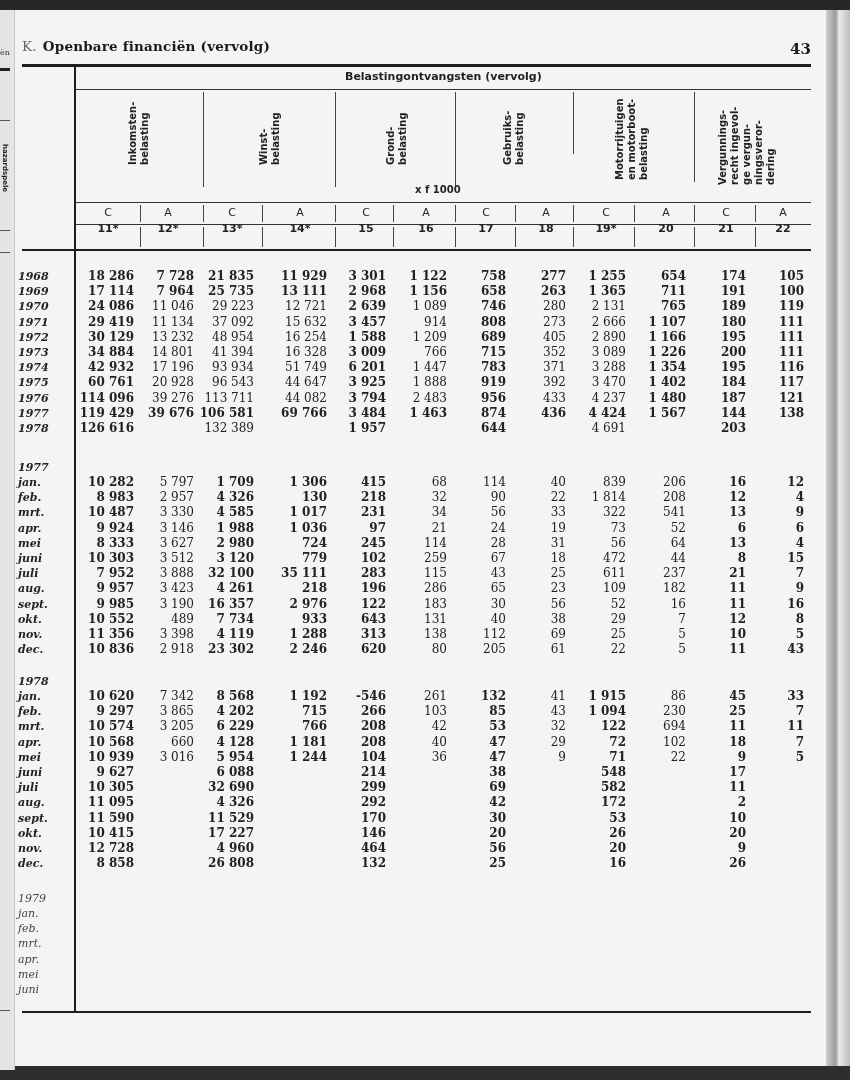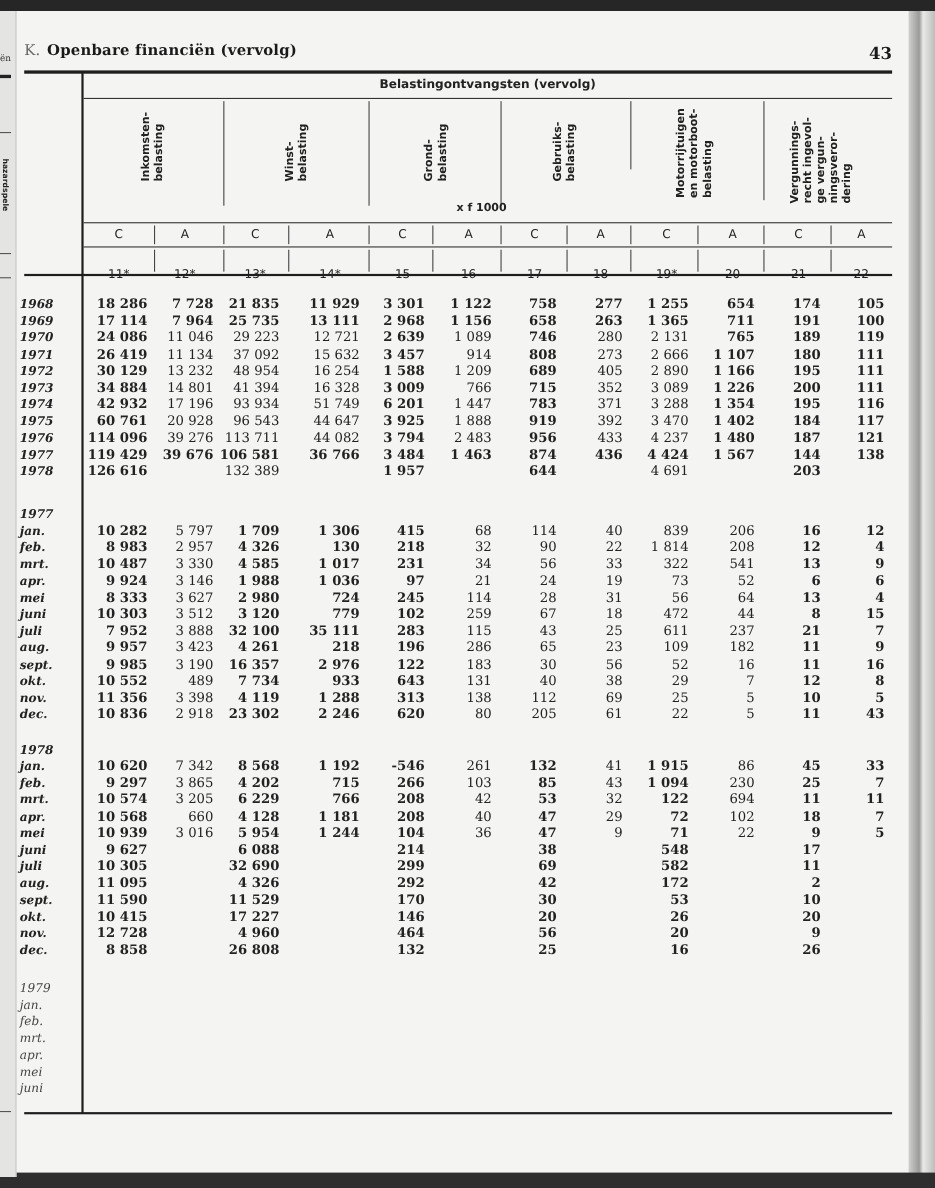--- a/index.html
+++ b/index.html
@@ -18,21 +18,21 @@
   .pageno { position:absolute; left:790px; top:40px; font-size:15px; font-weight:bold; color:#1a1a1a; }
 
   .rule { position:absolute; background:#1e1e1e; }
   .thin { position:absolute; background:#333; }
 
   .group-title { position:absolute; left:345px; top:70px; font-family:"DejaVu Sans",sans-serif; font-size:11px; font-weight:bold; color:#222; white-space:nowrap; }
   .rot { position:absolute; transform-origin:left top; transform:rotate(-90deg); font-family:"DejaVu Sans",sans-serif; font-size:10px; font-weight:bold; color:#222; line-height:12px; white-space:nowrap; }
   .unit { position:absolute; left:415px; top:184px; font-family:"DejaVu Sans",sans-serif; font-size:10px; font-weight:bold; color:#222; white-space:nowrap; }
 
   .ca { position:absolute; top:206px; width:60px; text-align:center; font-family:"DejaVu Sans",sans-serif; font-size:11px; color:#222; }
-  .cn { position:absolute; top:243px; width:60px; text-align:center; font-family:"DejaVu Sans",sans-serif; font-size:11px; font-weight:normal; color:#222; }
+  .cn { position:absolute; top:222px; width:60px; text-align:center; font-family:"DejaVu Sans",sans-serif; font-size:11px; font-weight:bold; color:#222; }
   .vdiv { position:absolute; width:1px; background:#444; }
 
   .stub { position:absolute; left:18px; font-size:11px; font-style:italic; font-weight:bold; color:#222; line-height:15px; font-family:"DejaVu Serif",serif; }
   .stub.yr { font-weight:bold; }
   .cell { position:absolute; width:70px; text-align:right; font-size:12px; color:#222; line-height:15px; white-space:nowrap; font-family:"DejaVu Serif",serif; }
   .cell.b { font-weight:bold; }
 </style>
 </head>
 <body>
 
@@ -183,21 +183,21 @@
     <div class="cell" style="left:257px;top:299.4px">12 721</div>
     <div class="cell b" style="left:316px;top:299.4px">2 639</div>
     <div class="cell" style="left:377px;top:299.4px">1 089</div>
     <div class="cell b" style="left:436px;top:299.4px">746</div>
     <div class="cell" style="left:496px;top:299.4px">280</div>
     <div class="cell" style="left:556px;top:299.4px">2 131</div>
     <div class="cell b" style="left:616px;top:299.4px">765</div>
     <div class="cell b" style="left:676px;top:299.4px">189</div>
     <div class="cell b" style="left:734px;top:299.4px">119</div>
     <div class="stub yr" style="top:314.6px">1971</div>
-    <div class="cell b" style="left:64px;top:314.6px">26 419</div>
+    <div class="cell b" style="left:64px;top:314.6px">29 419</div>
     <div class="cell" style="left:124px;top:314.6px">11 134</div>
     <div class="cell" style="left:184px;top:314.6px">37 092</div>
     <div class="cell" style="left:257px;top:314.6px">15 632</div>
     <div class="cell b" style="left:316px;top:314.6px">3 457</div>
     <div class="cell" style="left:377px;top:314.6px">914</div>
     <div class="cell b" style="left:436px;top:314.6px">808</div>
     <div class="cell" style="left:496px;top:314.6px">273</div>
     <div class="cell" style="left:556px;top:314.6px">2 666</div>
     <div class="cell b" style="left:616px;top:314.6px">1 107</div>
     <div class="cell b" style="left:676px;top:314.6px">180</div>
@@ -264,21 +264,21 @@
     <div class="cell b" style="left:436px;top:390.6px">956</div>
     <div class="cell" style="left:496px;top:390.6px">433</div>
     <div class="cell" style="left:556px;top:390.6px">4 237</div>
     <div class="cell b" style="left:616px;top:390.6px">1 480</div>
     <div class="cell b" style="left:676px;top:390.6px">187</div>
     <div class="cell b" style="left:734px;top:390.6px">121</div>
     <div class="stub yr" style="top:405.79999999999995px">1977</div>
     <div class="cell b" style="left:64px;top:405.79999999999995px">119 429</div>
     <div class="cell b" style="left:124px;top:405.79999999999995px">39 676</div>
     <div class="cell b" style="left:184px;top:405.79999999999995px">106 581</div>
-    <div class="cell b" style="left:257px;top:405.79999999999995px">36 766</div>
+    <div class="cell b" style="left:257px;top:405.79999999999995px">69 766</div>
     <div class="cell b" style="left:316px;top:405.79999999999995px">3 484</div>
     <div class="cell b" style="left:377px;top:405.79999999999995px">1 463</div>
     <div class="cell b" style="left:436px;top:405.79999999999995px">874</div>
     <div class="cell b" style="left:496px;top:405.79999999999995px">436</div>
     <div class="cell b" style="left:556px;top:405.79999999999995px">4 424</div>
     <div class="cell b" style="left:616px;top:405.79999999999995px">1 567</div>
     <div class="cell b" style="left:676px;top:405.79999999999995px">144</div>
     <div class="cell b" style="left:734px;top:405.79999999999995px">138</div>
     <div class="stub yr" style="top:421px">1978</div>
     <div class="cell b" style="left:64px;top:421px">126 616</div>

